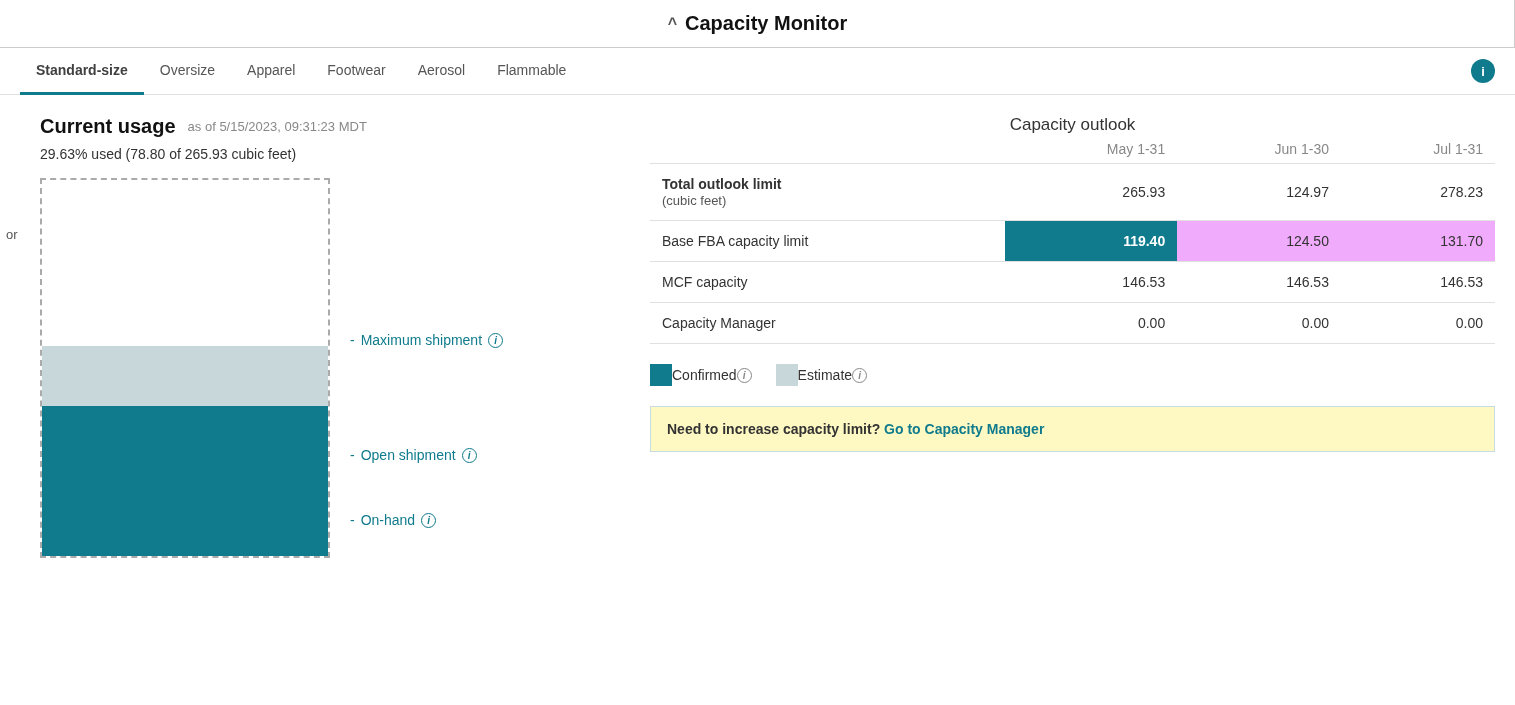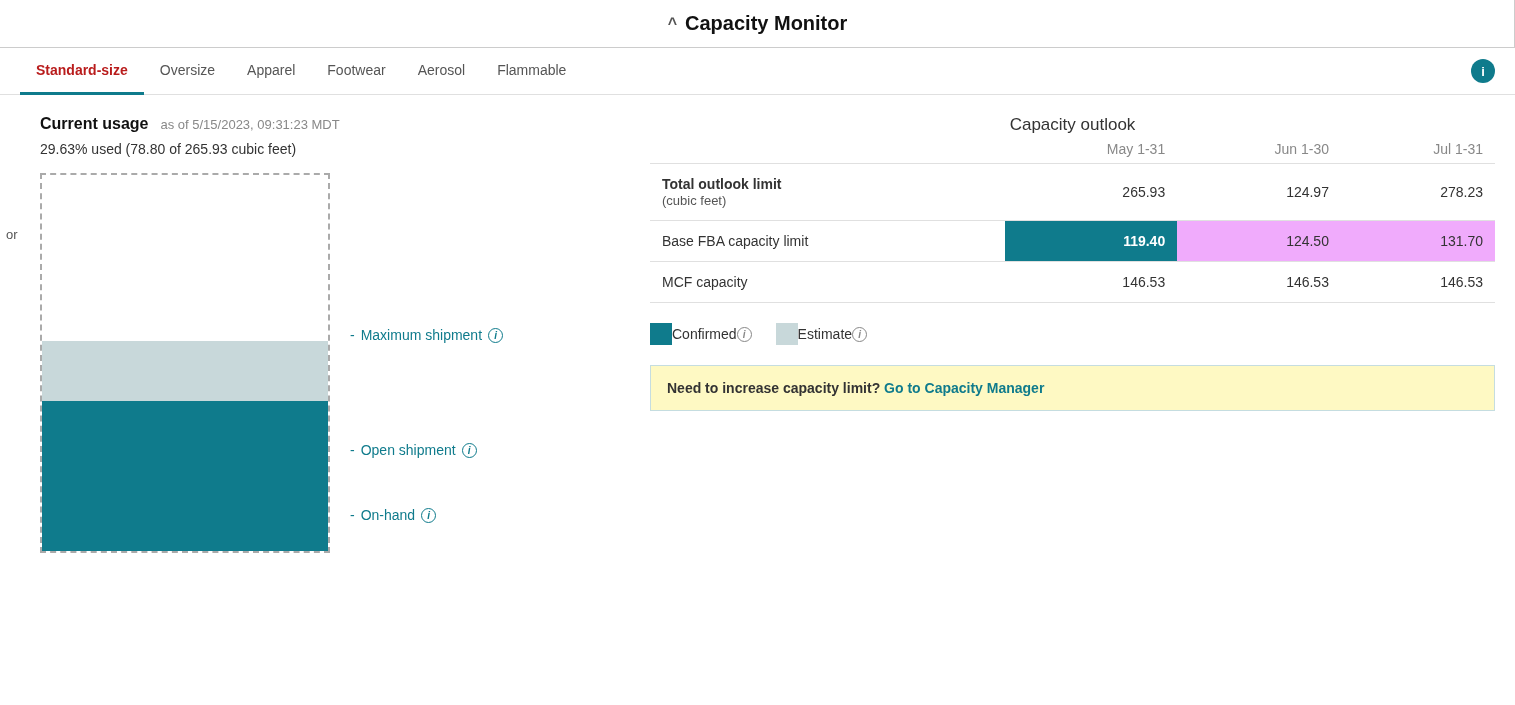--- a/index.html
+++ b/index.html
@@ -53,21 +53,21 @@
     .tab {
       padding: 14px 16px;
       font-size: 14px;
       color: #555;
       cursor: pointer;
       white-space: nowrap;
       border-bottom: 3px solid transparent;
       margin-bottom: -1px;
     }
     .tab.active {
-      color: #b91c1c;
+      color: #404040;
       border-bottom: 3px solid #0f7b8c;
       font-weight: 600;
     }
     .tab-info-icon {
       position: absolute;
       right: 20px;
       top: 50%;
       transform: translateY(-50%);
       width: 24px;
       height: 24px;
@@ -104,21 +104,21 @@
     .left-panel {
       flex: 0 0 570px;
     }
     .current-usage-row {
       display: flex;
       align-items: center;
       gap: 12px;
       margin-bottom: 8px;
     }
     .current-usage-label {
-      font-size: 16px;
+      font-size: 20px;
       font-weight: 600;
       color: #111;
     }
     .usage-timestamp {
       font-size: 13px;
       color: #888;
     }
     .usage-percent {
       font-size: 14px;
       color: #333;
@@ -409,20 +409,26 @@
             <td class="cell-estimate">131.70</td>
           </tr>
 
           <tr>
             <td class="label-col">MCF capacity</td>
             <td>146.53</td>
             <td>146.53</td>
             <td>146.53</td>
           </tr>
 
+          <tr>
+            <td class="label-col">Capacity Manager</td>
+            <td>0.00</td>
+            <td>0.00</td>
+            <td>0.00</td>
+          </tr>
         </tbody>
       </table>
 
       <div class="legend-row">
         <div class="legend-item">
           <div class="legend-swatch confirmed"></div>
           <span>Confirmed</span>
           <span class="legend-info">i</span>
         </div>
         <div class="legend-item">

